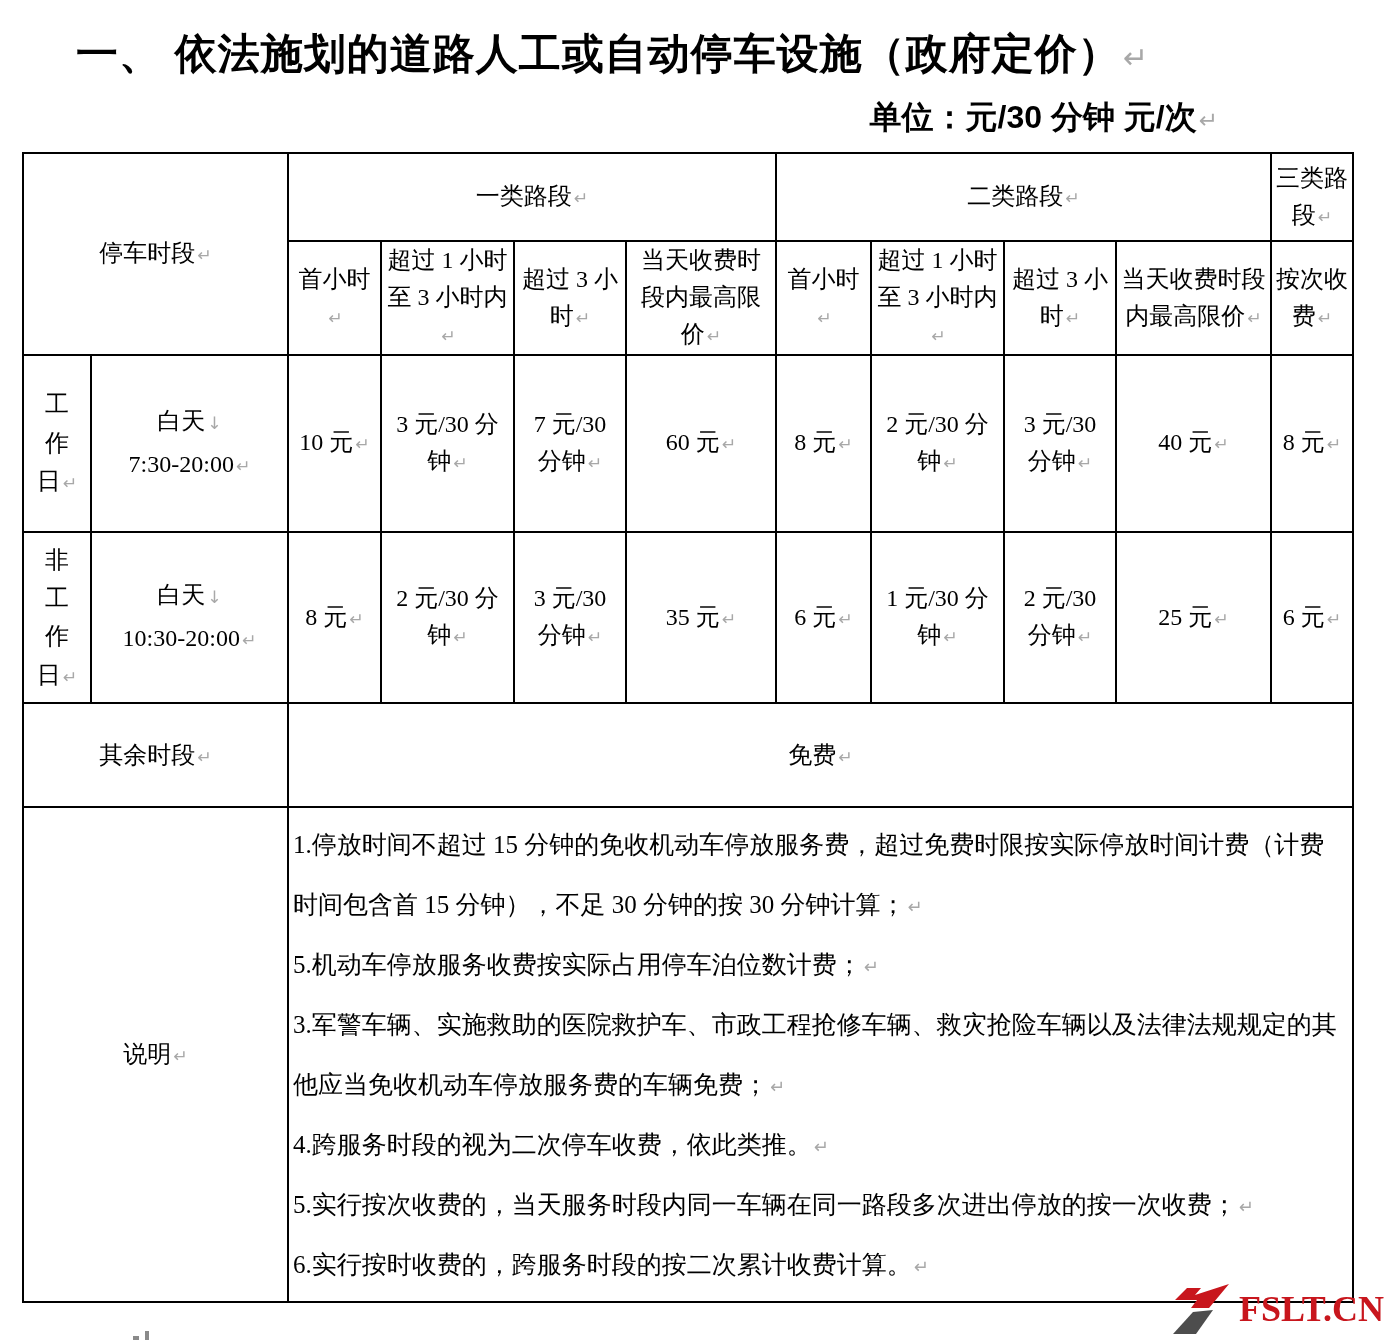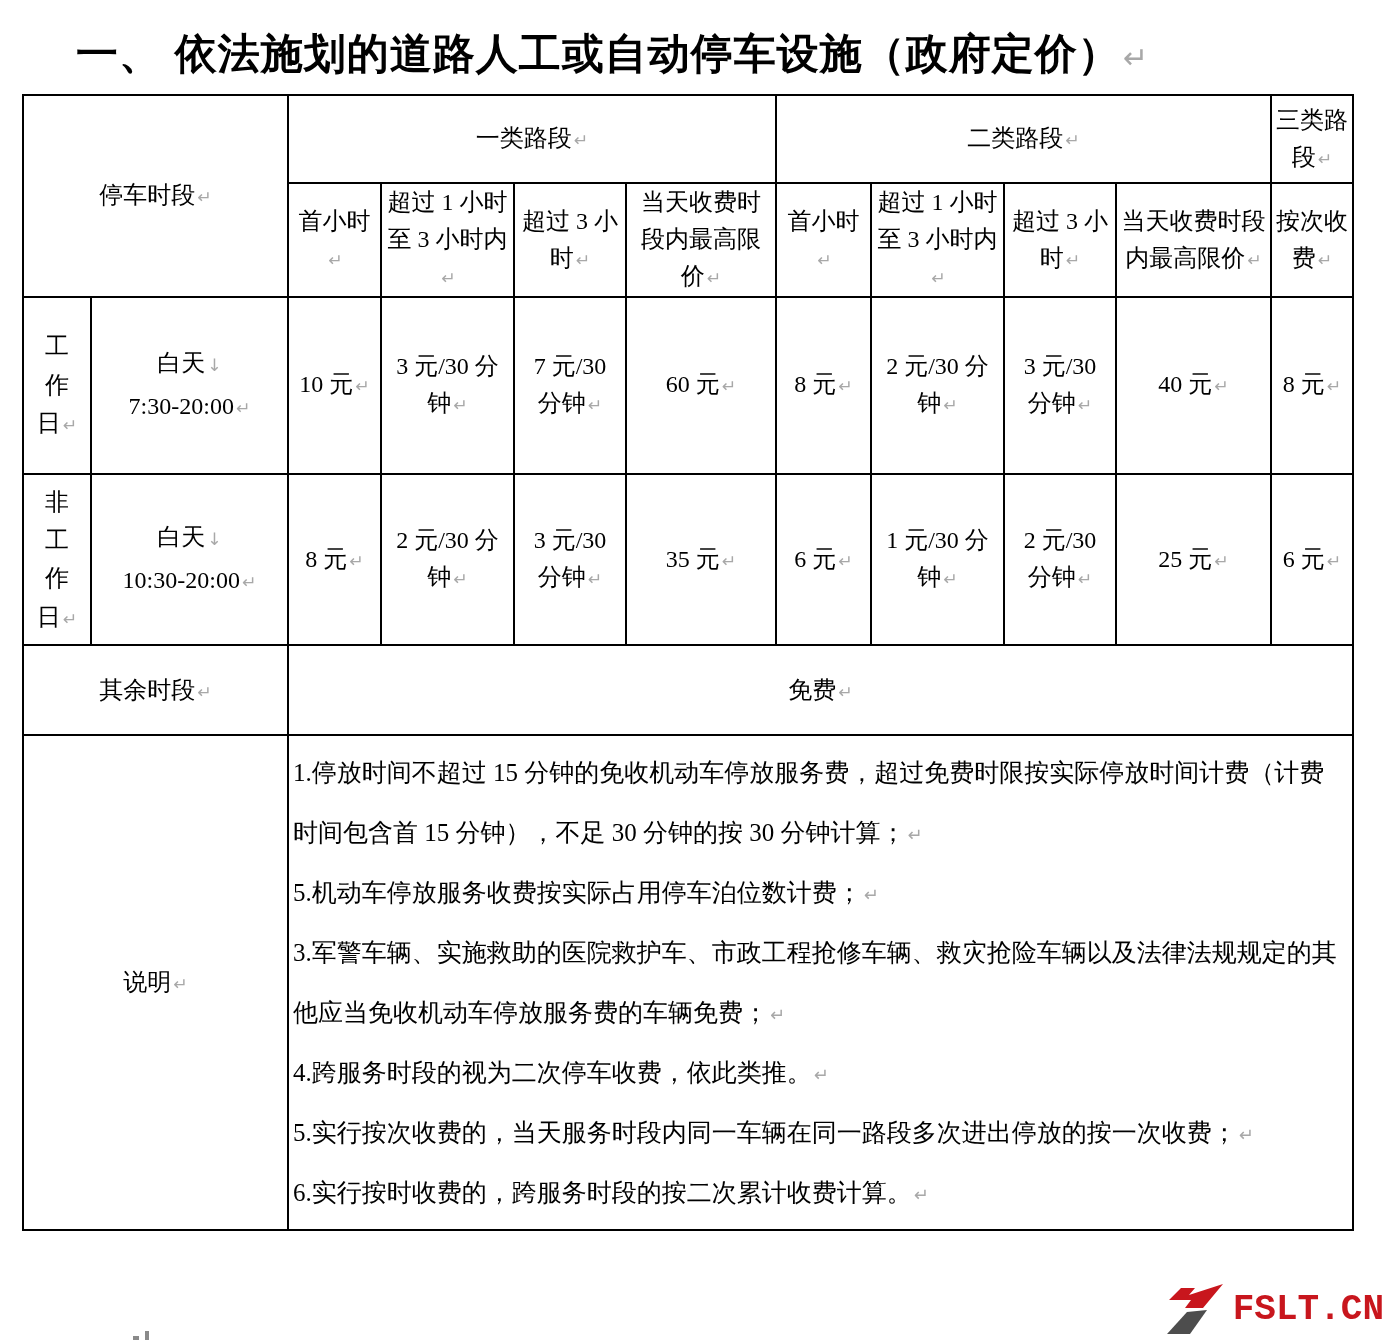--- a/index.html
+++ b/index.html
@@ -48,21 +48,21 @@
     border: 2px solid #000;
     text-align: center;
     vertical-align: middle;
     padding: 0 4px;
     line-height: 1.55;
   }
   tr.hr1 { height: 88px; }
   tr.hr2 { height: 112px; }
   tr.r1  { height: 177px; }
   tr.r2  { height: 136px; }
-  tr.r3  { height: 90px; }
+  tr.r3  { height: 104px; }
   tr.r4  { height: 495px; }
   td.p8  { padding: 0 8px; }
   td.p10 { padding: 0 10px; }
   td.p16 { padding: 0 16px; }
   td.p18 { padding: 0 18px; }
   .vtext {
     width: 42px;
     margin: 8px auto;
     word-break: break-all;
     line-height: 1.6;
@@ -80,21 +80,21 @@
   .watermark {
     position: absolute;
     right: 2px;
     bottom: 0;
     display: flex;
     align-items: center;
     gap: 4px;
     z-index: 5;
   }
   .watermark-text {
-    font-family: Liberation Mono, monospace;
+    font-family: Liberation Serif, serif;
     font-weight: 900;
     font-size: 36px;
     letter-spacing: 0px;
   }
   .cutoff {
     position: absolute;
     left: 133px;
     bottom: 0;
     width: 20px;
     height: 9px;
@@ -107,20 +107,21 @@
   .cutoff i.a { left: 0;  width: 6px; height: 4px; }
   .cutoff i.b { left: 12px; width: 4px; height: 9px; }
 </style>
 </head>
 <body>
 
 <div class="page">
 
   <h1 class="title"><span>一、 依法施划的道路人工或自动停车设施（政府定价）</span><span class="pm">↵</span></h1>
 
+  <div class="unit-line"><span>单位：元/30 分钟 元/次</span><span class="pm">↵</span></div>
 
   <table class="fee-table">
     <colgroup>
       <col style="width:68px">
         <col style="width:197px">
       <col style="width:93px">
         <col style="width:133px">
         <col style="width:112px">
         <col style="width:150px">
       <col style="width:95px">

